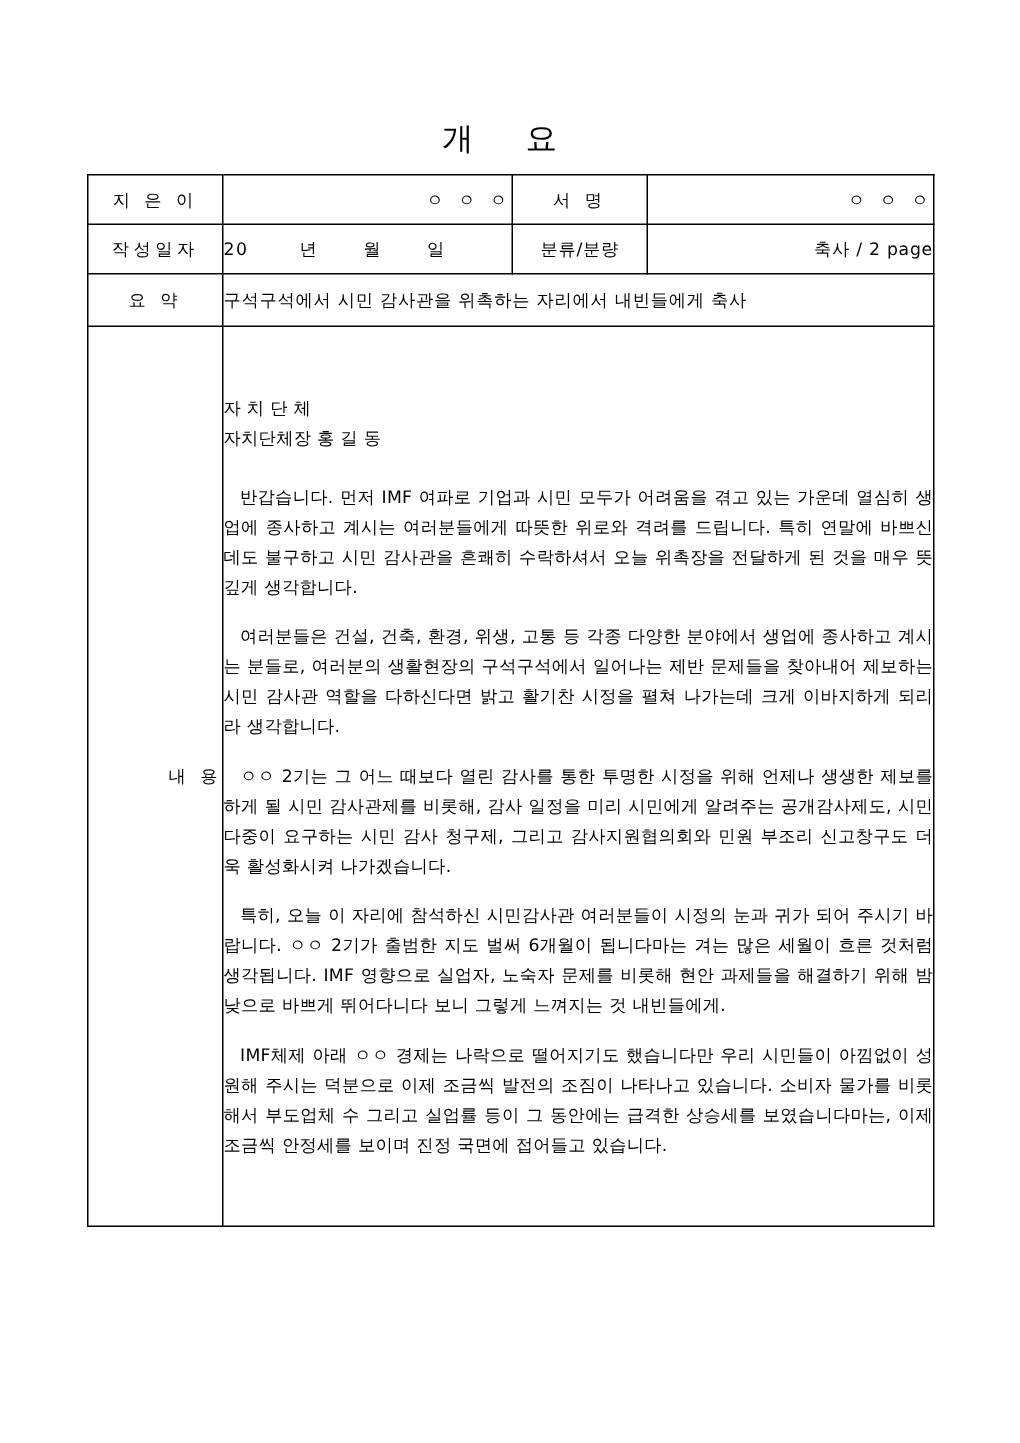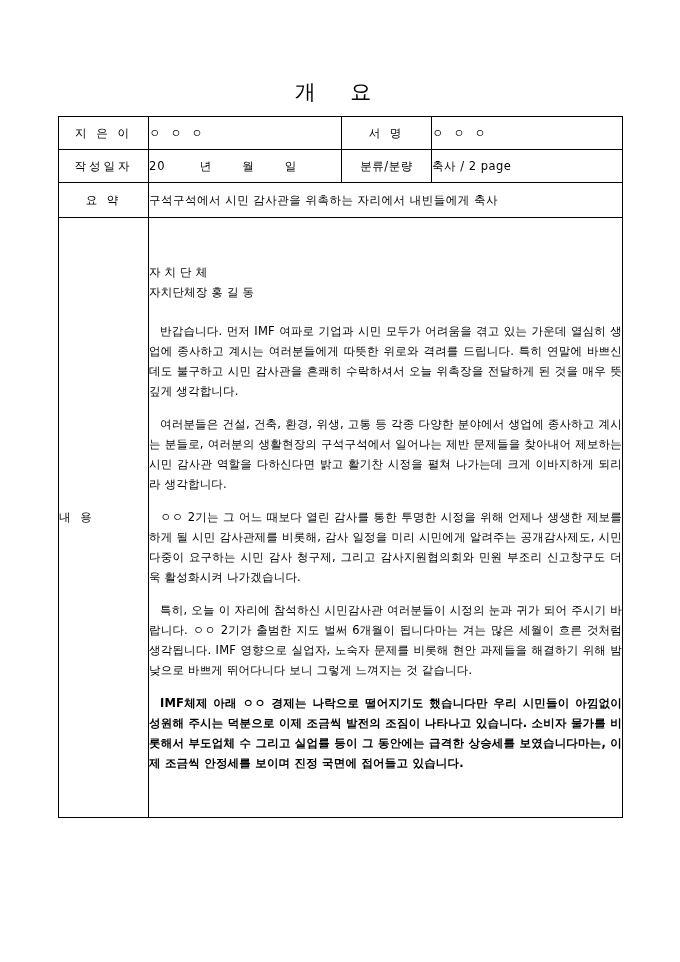--- a/index.html
+++ b/index.html
@@ -46,21 +46,21 @@
     font-size: 11.5px;
   }
   .lbl {
     text-align: center;
     font-size: 11.5px;
     letter-spacing: 3px;
     padding: 0 4px;
   }
   .row-h { height: 33px; }
   .cell-val {
-    text-align: left;
+    text-align: right;
     font-size: 11.5px;
     letter-spacing: 3px;
   }
   .cell-date {
     font-size: 11.5px;
     padding-left: 16px;
     letter-spacing: 1px;
   }
   .cell-date span.gap1 { display:inline-block; width: 34px; }
   .cell-date span.gap2 { display:inline-block; width: 30px; }
@@ -72,41 +72,40 @@
     font-family: "DejaVu Serif", "Liberation Serif", serif;
   }
   .row-title { height: 40px; }
   .summary-cell {
     font-size: 11.5px;
     padding-left: 18px;
     letter-spacing: 0.5px;
   }
   .row-summary { height: 35px; }
   .content-label {
-    text-align: left;
+    text-align: right;
     font-size: 11.5px;
     letter-spacing: 3px;
     vertical-align: middle;
   }
   .content-body {
     padding: 18px 20px 20px 18px;
     font-size: 11.6px;
     line-height: 20px;
     letter-spacing: 0.2px;
     vertical-align: top;
     text-align: justify;
   }
   .content-body p {
     margin: 0 0 13px 0;
     text-indent: 11px;
   }
   .content-body p.noindent {
     text-indent: 0;
     margin-bottom: 1px;
-    font-weight: bold;
   }
   .content-body p.org {
     text-indent: 0;
     margin-bottom: 0;
   }
   .content-body p.org2 {
     text-indent: 0;
     margin-bottom: 19px;
   }
   .content-row { height: 600px; }
@@ -145,20 +144,20 @@
         <td class="summary-cell" colspan="3">구석구석에서 시민 감사관을 위촉하는 자리에서 내빈들에게 축사</td>
       </tr>
       <tr class="content-row">
         <td class="content-label">내      용</td>
         <td class="content-body" colspan="3">
           <p class="org">자 치 단 체</p>
           <p class="org2">자치단체장  홍 길 동</p>
           <p>반갑습니다. 먼저 IMF 여파로 기업과 시민 모두가 어려움을 겪고 있는 가운데 열심히 생업에 종사하고 계시는 여러분들에게 따뜻한 위로와 격려를 드립니다. 특히 연말에 바쁘신 데도 불구하고 시민 감사관을 흔쾌히 수락하셔서 오늘 위촉장을 전달하게 된 것을 매우 뜻 깊게 생각합니다.</p>
           <p>여러분들은 건설, 건축, 환경, 위생, 고통 등 각종 다양한 분야에서 생업에 종사하고 계시는 분들로, 여러분의 생활현장의 구석구석에서 일어나는 제반 문제들을 찾아내어 제보하는 시민 감사관 역할을 다하신다면 밝고 활기찬 시정을 펼쳐 나가는데 크게 이바지하게 되리라 생각합니다.</p>
           <p>ㅇㅇ 2기는 그 어느 때보다 열린 감사를 통한 투명한 시정을 위해 언제나 생생한 제보를 하게 될 시민 감사관제를 비롯해, 감사 일정을 미리 시민에게 알려주는 공개감사제도, 시민 다중이 요구하는 시민 감사 청구제, 그리고 감사지원협의회와 민원 부조리 신고창구도 더욱 활성화시켜 나가겠습니다.</p>
-          <p>특히, 오늘 이 자리에 참석하신 시민감사관 여러분들이 시정의 눈과 귀가 되어 주시기 바랍니다. ㅇㅇ 2기가 출범한 지도 벌써 6개월이 됩니다마는 겨는 많은 세월이 흐른 것처럼 생각됩니다. IMF 영향으로 실업자, 노숙자 문제를 비롯해 현안 과제들을 해결하기 위해 밤낮으로 바쁘게 뛰어다니다 보니 그렇게 느껴지는 것 같습니다.</p>
+          <p>특히, 오늘 이 자리에 참석하신 시민감사관 여러분들이 시정의 눈과 귀가 되어 주시기 바랍니다. ㅇㅇ 2기가 출범한 지도 벌써 6개월이 됩니다마는 겨는 많은 세월이 흐른 것처럼 생각됩니다. IMF 영향으로 실업자, 노숙자 문제를 비롯해 현안 과제들을 해결하기 위해 밤낮으로 바쁘게 뛰어다니다 보니 그렇게 느껴지는 것 내빈들에게.</p>
           <p class="noindent" style="text-indent:11px">IMF체제 아래 ㅇㅇ 경제는 나락으로 떨어지기도 했습니다만 우리 시민들이 아낌없이 성원해 주시는 덕분으로 이제 조금씩 발전의 조짐이 나타나고 있습니다. 소비자 물가를 비롯해서 부도업체 수 그리고 실업률 등이 그 동안에는 급격한 상승세를 보였습니다마는, 이제 조금씩 안정세를 보이며 진정 국면에 접어들고 있습니다.</p>
         </td>
       </tr>
     </tbody>
   </table>
 
 </div>
 
 </body></html>

